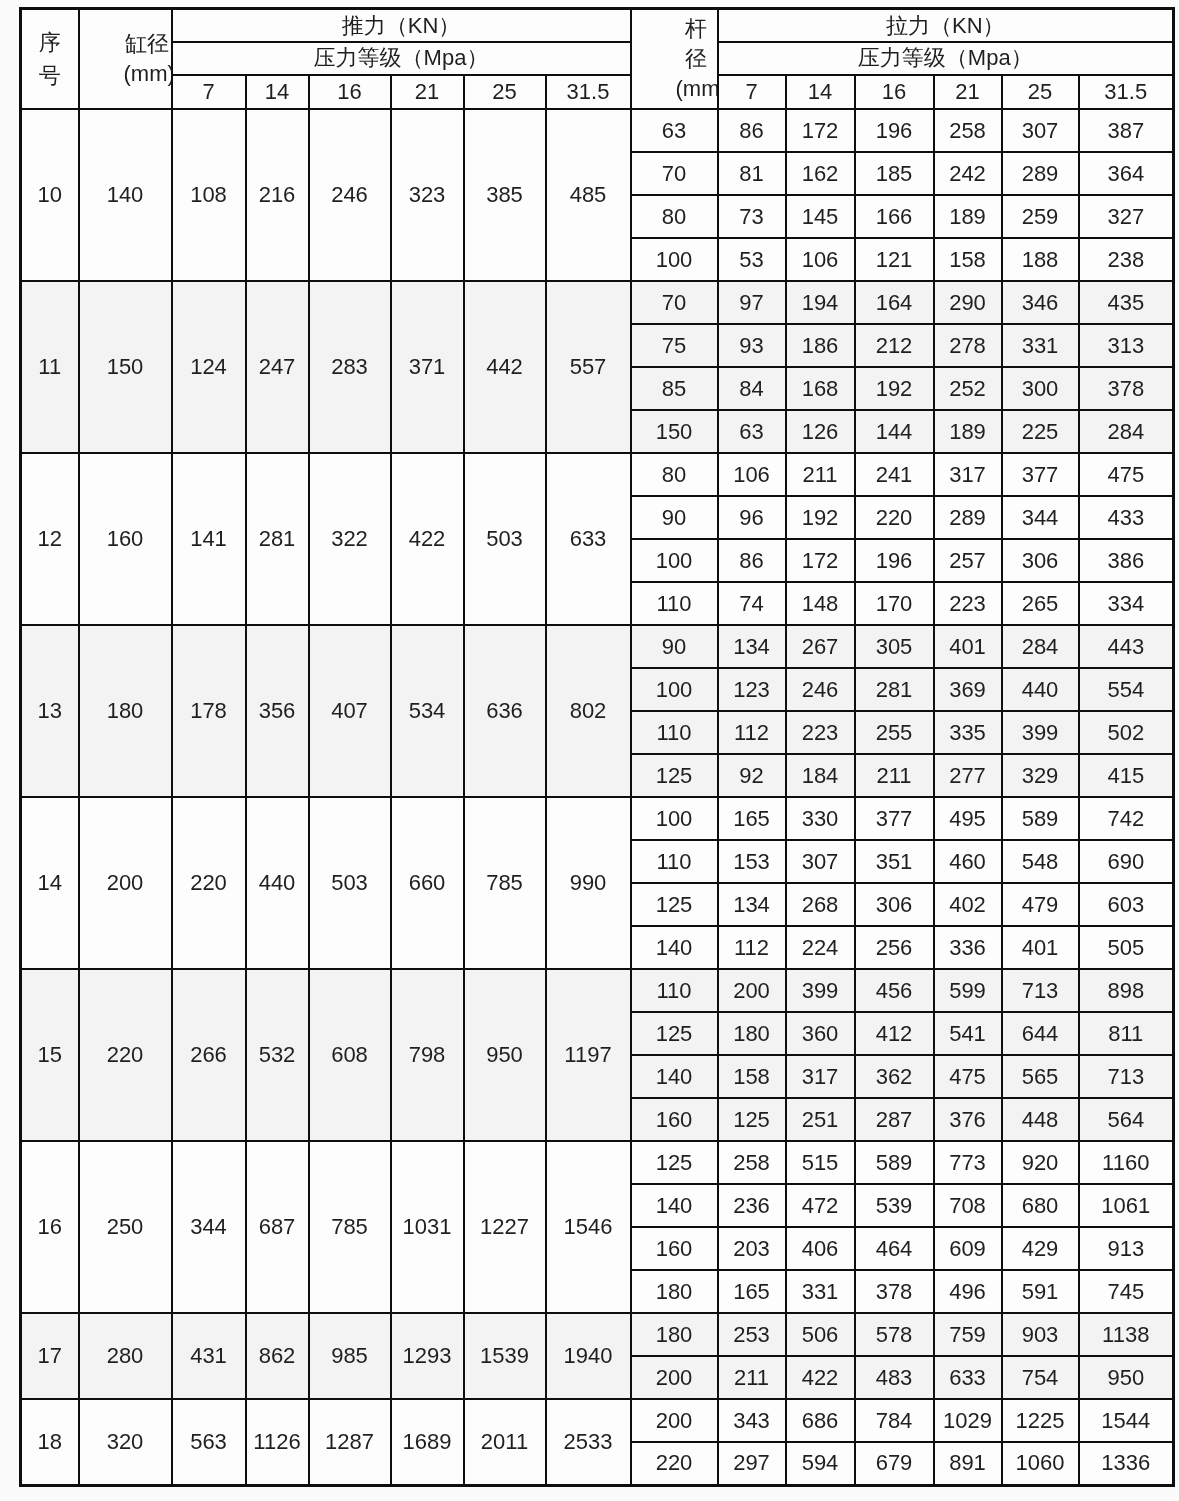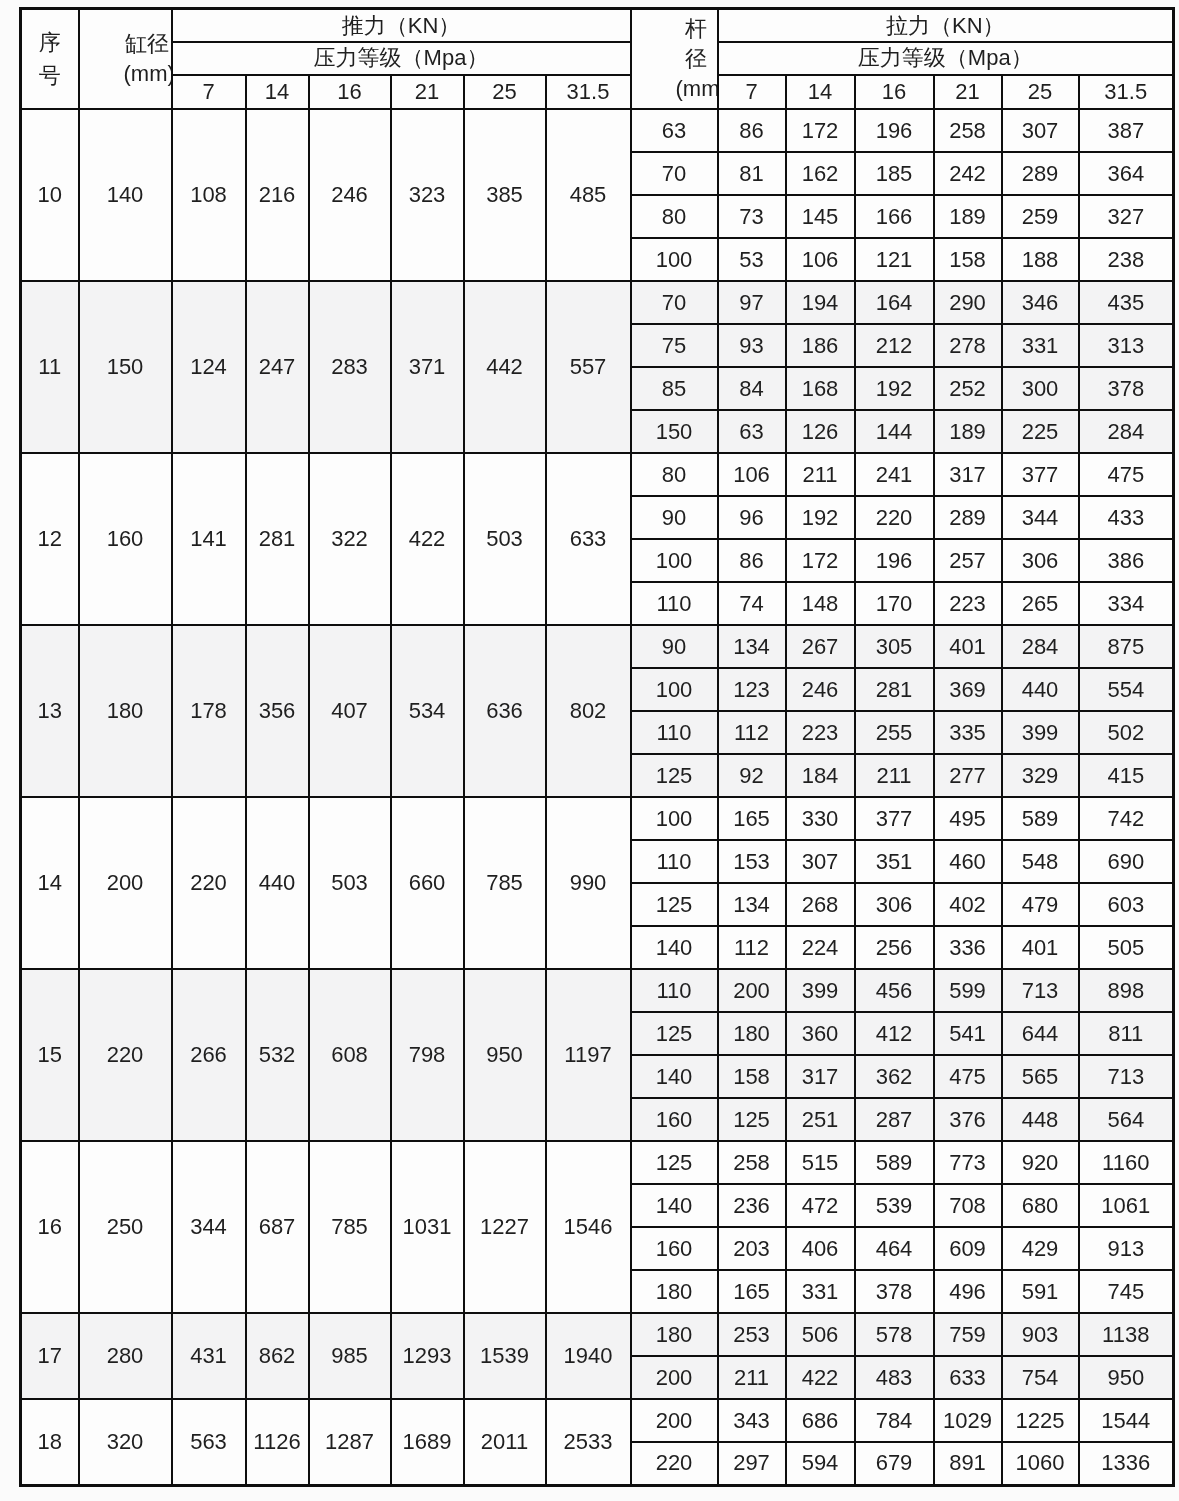--- a/index.html
+++ b/index.html
@@ -241,21 +241,21 @@
         <td rowspan="4">407</td>
         <td rowspan="4">534</td>
         <td rowspan="4">636</td>
         <td rowspan="4">802</td>
         <td>90</td>
         <td>134</td>
         <td>267</td>
         <td>305</td>
         <td>401</td>
         <td>284</td>
-        <td>875</td>
+        <td>443</td>
       </tr>
       <tr class="g-odd">
         <td>100</td>
         <td>123</td>
         <td>246</td>
         <td>281</td>
         <td>369</td>
         <td>440</td>
         <td>554</td>
       </tr>

